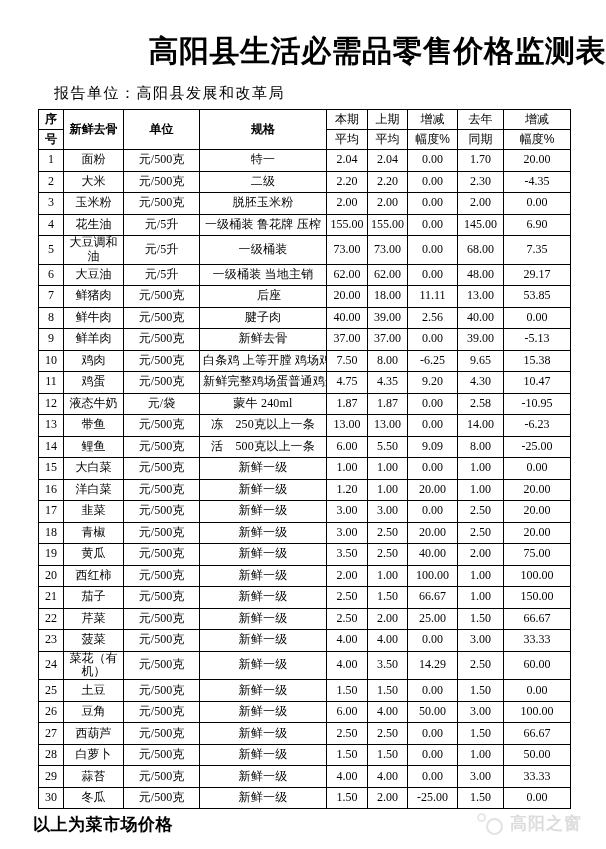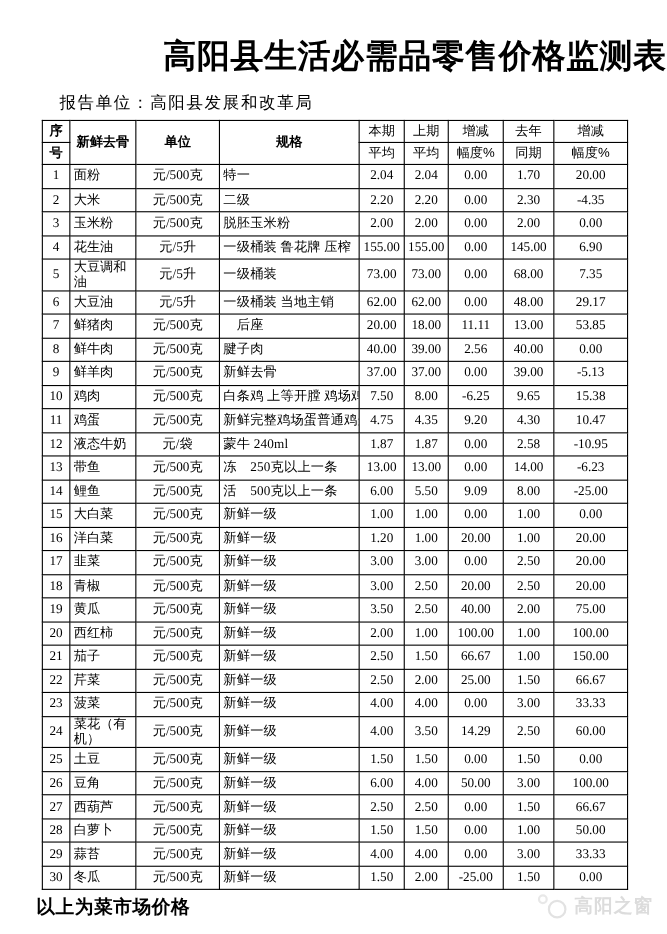--- a/index.html
+++ b/index.html
@@ -50,34 +50,34 @@
   }
   .th-main { font-weight: bold; }
   .th-num  { font-weight: normal; font-size: 11.5px; }
   .price-table tbody td {
     height: 21.5px;
     font-size: 12px;
     line-height: 1.15;
     padding: 0 3px;
   }
   .c-center { text-align: center; }
-  .c-left   { text-align: left; }
+  .c-left   { text-align: center; }
   .spec-cell { font-size: 11px; white-space: nowrap; letter-spacing: 0.2px; }
   .name-cell { font-size: 12px; }
   .unit-cell { font-size: 11.5px; }
   .footer-note {
     margin: 4px 0 12px 33px;
     font-family: "Liberation Sans", "DejaVu Sans", sans-serif;
     font-weight: bold;
     font-size: 17px;
     letter-spacing: 0.5px;
   }
   .watermark {
     position: absolute;
-    right: 12px; bottom: 14px;
+    right: 24px; bottom: 14px;
     display: flex; align-items: center; gap: 7px;
     color: #dcdcdc;
     font-family: "Liberation Sans", "DejaVu Sans", sans-serif;
     font-weight: bold;
     font-size: 17px;
     letter-spacing: 1px;
     user-select: none;
   }
   .watermark-logo { width: 26px; height: 22px; position: relative; }
   .watermark-logo .big-circle {

